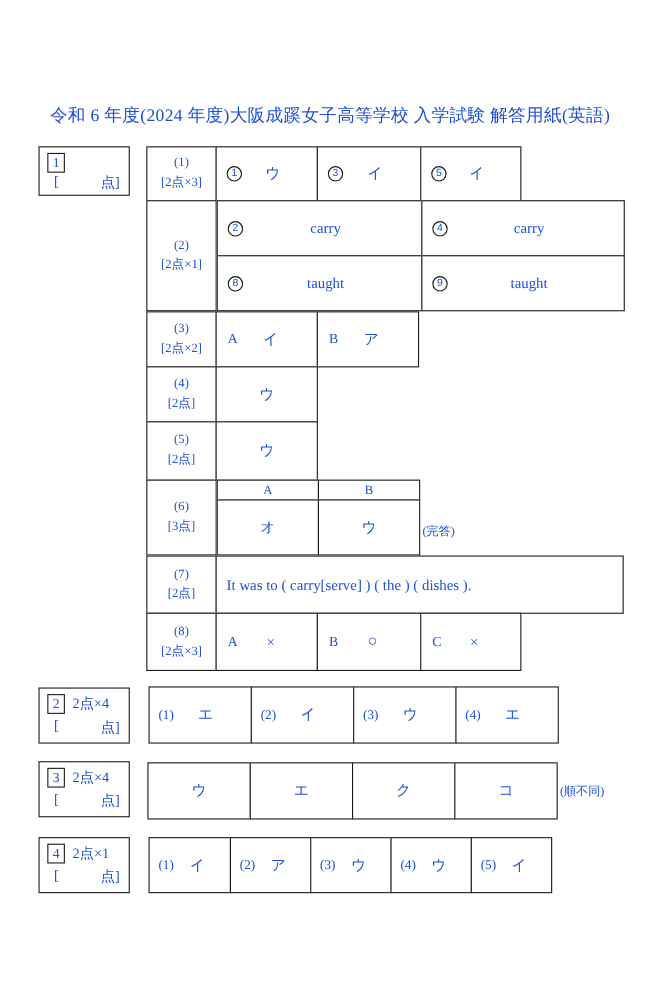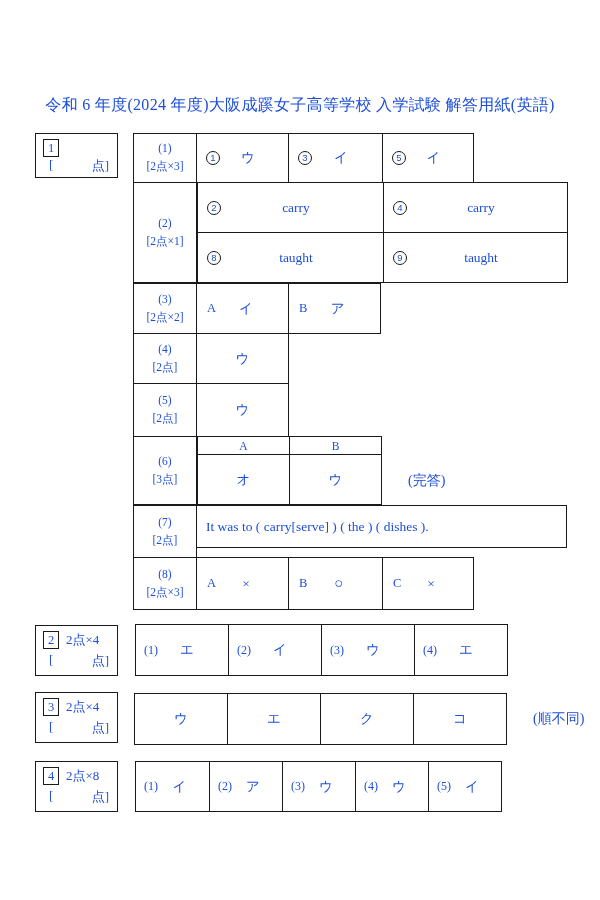--- a/index.html
+++ b/index.html
@@ -50,21 +50,21 @@
     width:14px; height:14px; border:1px solid #1a1a1a; border-radius:50%;
     display:inline-flex; align-items:center; justify-content:center;
     font-size:9.5px; line-height:1; margin-left:9px; flex:0 0 auto;
     font-family:"Liberation Sans","DejaVu Sans",sans-serif;
   }
   .mk { margin-left:10px; font-size:12.5px; flex:0 0 auto; }
   .val { flex:1; text-align:center; font-size:13.5px; margin-right:12px; }
   .val.solo { margin:0; }
   .freecell { font-size:13.5px; padding-left:9px; }
   .hdrcell { justify-content:center; font-size:11.5px; }
-  .sidenote { font-size:14px; margin-left:26px; white-space:nowrap; flex:0 0 auto; }
+  .sidenote { font-size:11px; margin-left:2px; white-space:nowrap; flex:0 0 auto; }
   
   .btable { position:absolute; display:flex; align-items:center; }
   .qtag { margin-left:8px; font-size:12px; flex:0 0 auto; }
 </style>
 </head>
 <body>
 
 <div id="page">
 
   <div class="title">令和 6 年度(2024 年度)大阪成蹊女子高等学校 入学試験 解答用紙(英語)</div>
@@ -188,21 +188,21 @@
         </div>
       </div>
       <span class="sidenote" style="align-self:flex-end;margin-bottom:15px;">(完答)</span>
     </div>
 
     <div class="trow">
       <div class="lblcell" style="height:53px;">
         <span>(7)</span>
         <span>[2点]</span>
       </div>
-      <div class="cell freecell" style="width:371px;height:43px;">
+      <div class="cell freecell" style="width:371px;height:53px;">
         <span>It was to ( carry[serve] ) ( the ) ( dishes ).</span>
       </div>
     </div>
 
     <div class="trow">
       <div class="lblcell" style="height:53px;">
         <span>(8)</span>
         <span>[2点×3]</span>
       </div>
       <div class="cell" style="width:93px;height:53px;">
@@ -275,21 +275,21 @@
       <div class="cell" style="width:94px;height:52px;">
         <span class="val solo">コ</span>
       </div>
     </div>
     <span class="sidenote">(順不同)</span>
   </div>
 
   <div class="secbox" style="top:761px; height:51px;">
     <div class="line1">
       <span class="numbox">4</span>
-      <span class="ptsnote">2点×8</span>
+      <span class="ptsnote">2点×1</span>
     </div>
     <div class="bracketline">
       <span>[</span>
       <span>点]</span>
     </div>
   </div>
   <div class="btable" style="left:135px; top:761px;">
     <div class="trow">
       <div class="cell" style="width:75px;height:51px;">
         <span class="qtag">(1)</span>

